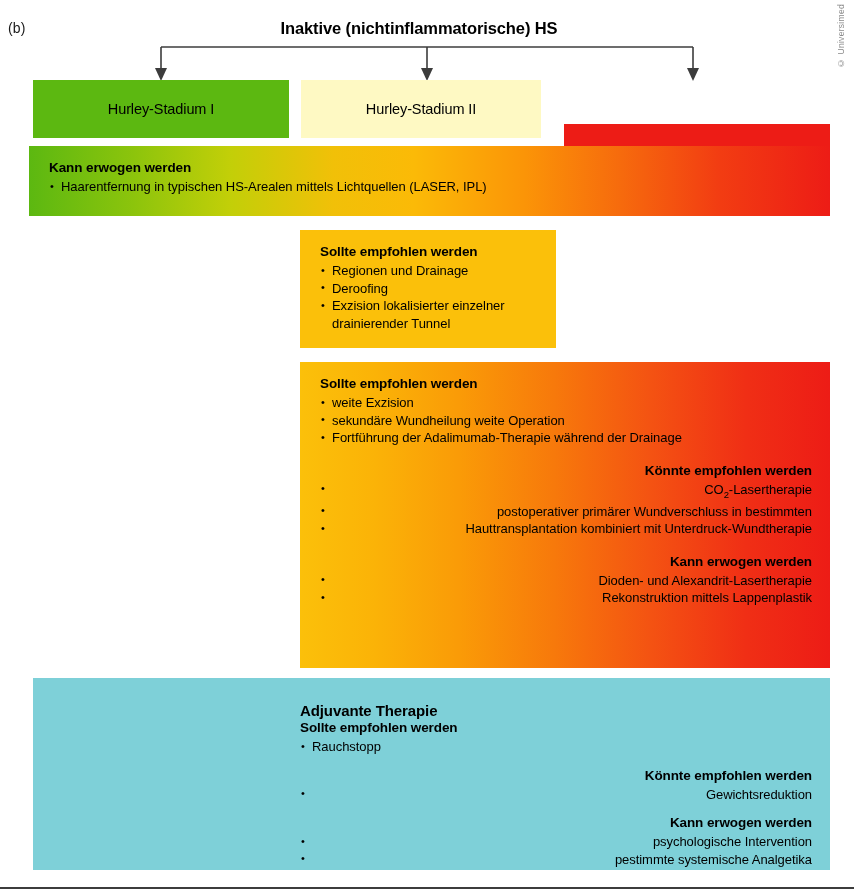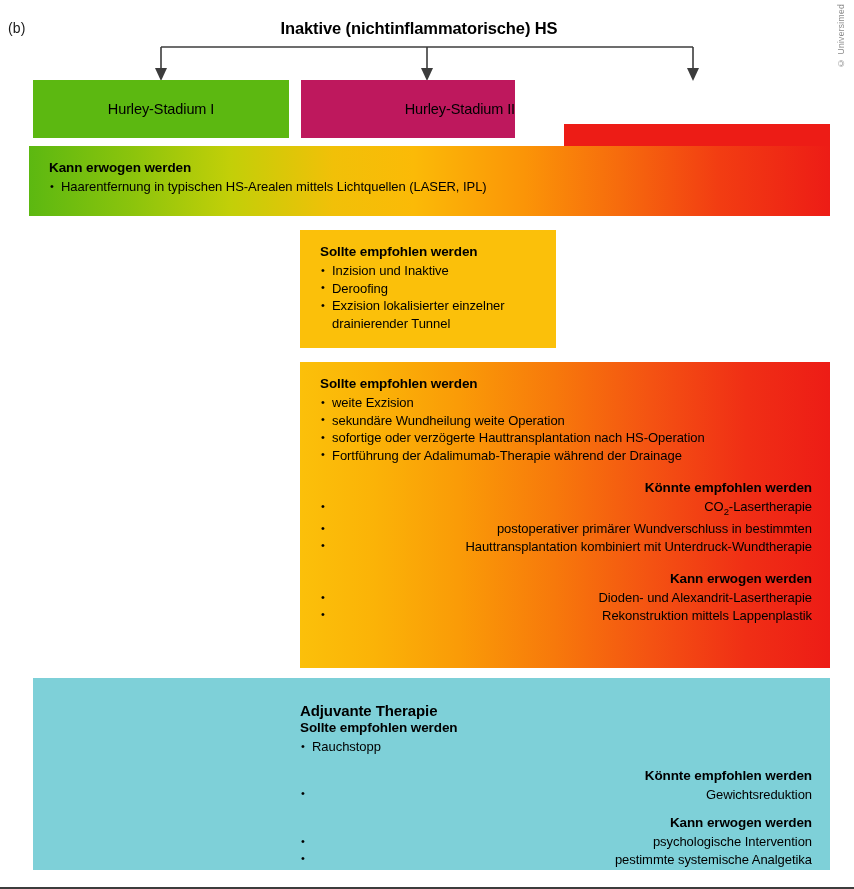--- a/index.html
+++ b/index.html
@@ -81,21 +81,21 @@
     top: 0;
     height: 58px;
     display: flex;
     align-items: center;
     justify-content: center;
     font-size: 14.5px;
     font-weight: normal;
     letter-spacing: -0.1px;
   }
   .stage-box.s1 { left: 0px;   width: 256px; background: #5cb811; color: #000000; }
-  .stage-box.s2 { left: 268px; width: 214px; background: #be185d; color: #000000; justify-content: flex-end; }
+  .stage-box.s2 { left: 268px; width: 240px; background: #fef9c3; color: #000000; }
   .stage-box.s3 { left: 531px; width: 266px; background: #ed1c16; color: #ffffff; margin-top: 44px; }
 
   
   .panel {
     position: absolute;
     box-sizing: border-box;
     padding: 14px 18px 32px 20px;
     color: #000000;
   }
   .panel.full-gradient {
@@ -222,36 +222,35 @@
       <ul class="bullets">
         <li>Haarentfernung in typischen HS-Arealen mittels Lichtquellen (LASER, IPL)</li>
       </ul>
     </div>
   </div>
 
   <div class="panel stage2-panel">
     <div class="block">
       <div class="panel-heading">Sollte empfohlen werden</div>
       <ul class="bullets">
-        <li>Inzision und Inaktive</li>
+        <li>Regionen und Drainage</li>
         <li>Deroofing</li>
         <li>Exzision lokalisierter einzelner</li>
         <li class="cont">drainierender Tunnel</li>
       </ul>
     </div>
   </div>
 
   <div class="panel stage3-panel">
 
     <div class="block">
       <div class="panel-heading">Sollte empfohlen werden</div>
       <ul class="bullets">
         <li>weite Exzision</li>
         <li>sekundäre Wundheilung weite Operation</li>
-        <li>sofortige oder verzögerte Hauttransplantation nach HS-Operation</li>
         <li>Fortführung der Adalimumab-Therapie während der Drainage</li>
       </ul>
     </div>
 
     <div class="block">
       <div class="panel-heading">Könnte empfohlen werden</div>
       <ul class="bullets">
         <li><span>CO</span><sub>2</sub><span>-Lasertherapie</span></li>
         <li>postoperativer primärer Wundverschluss in bestimmten</li>
         <li>Hauttransplantation kombiniert mit Unterdruck-Wundtherapie</li>

